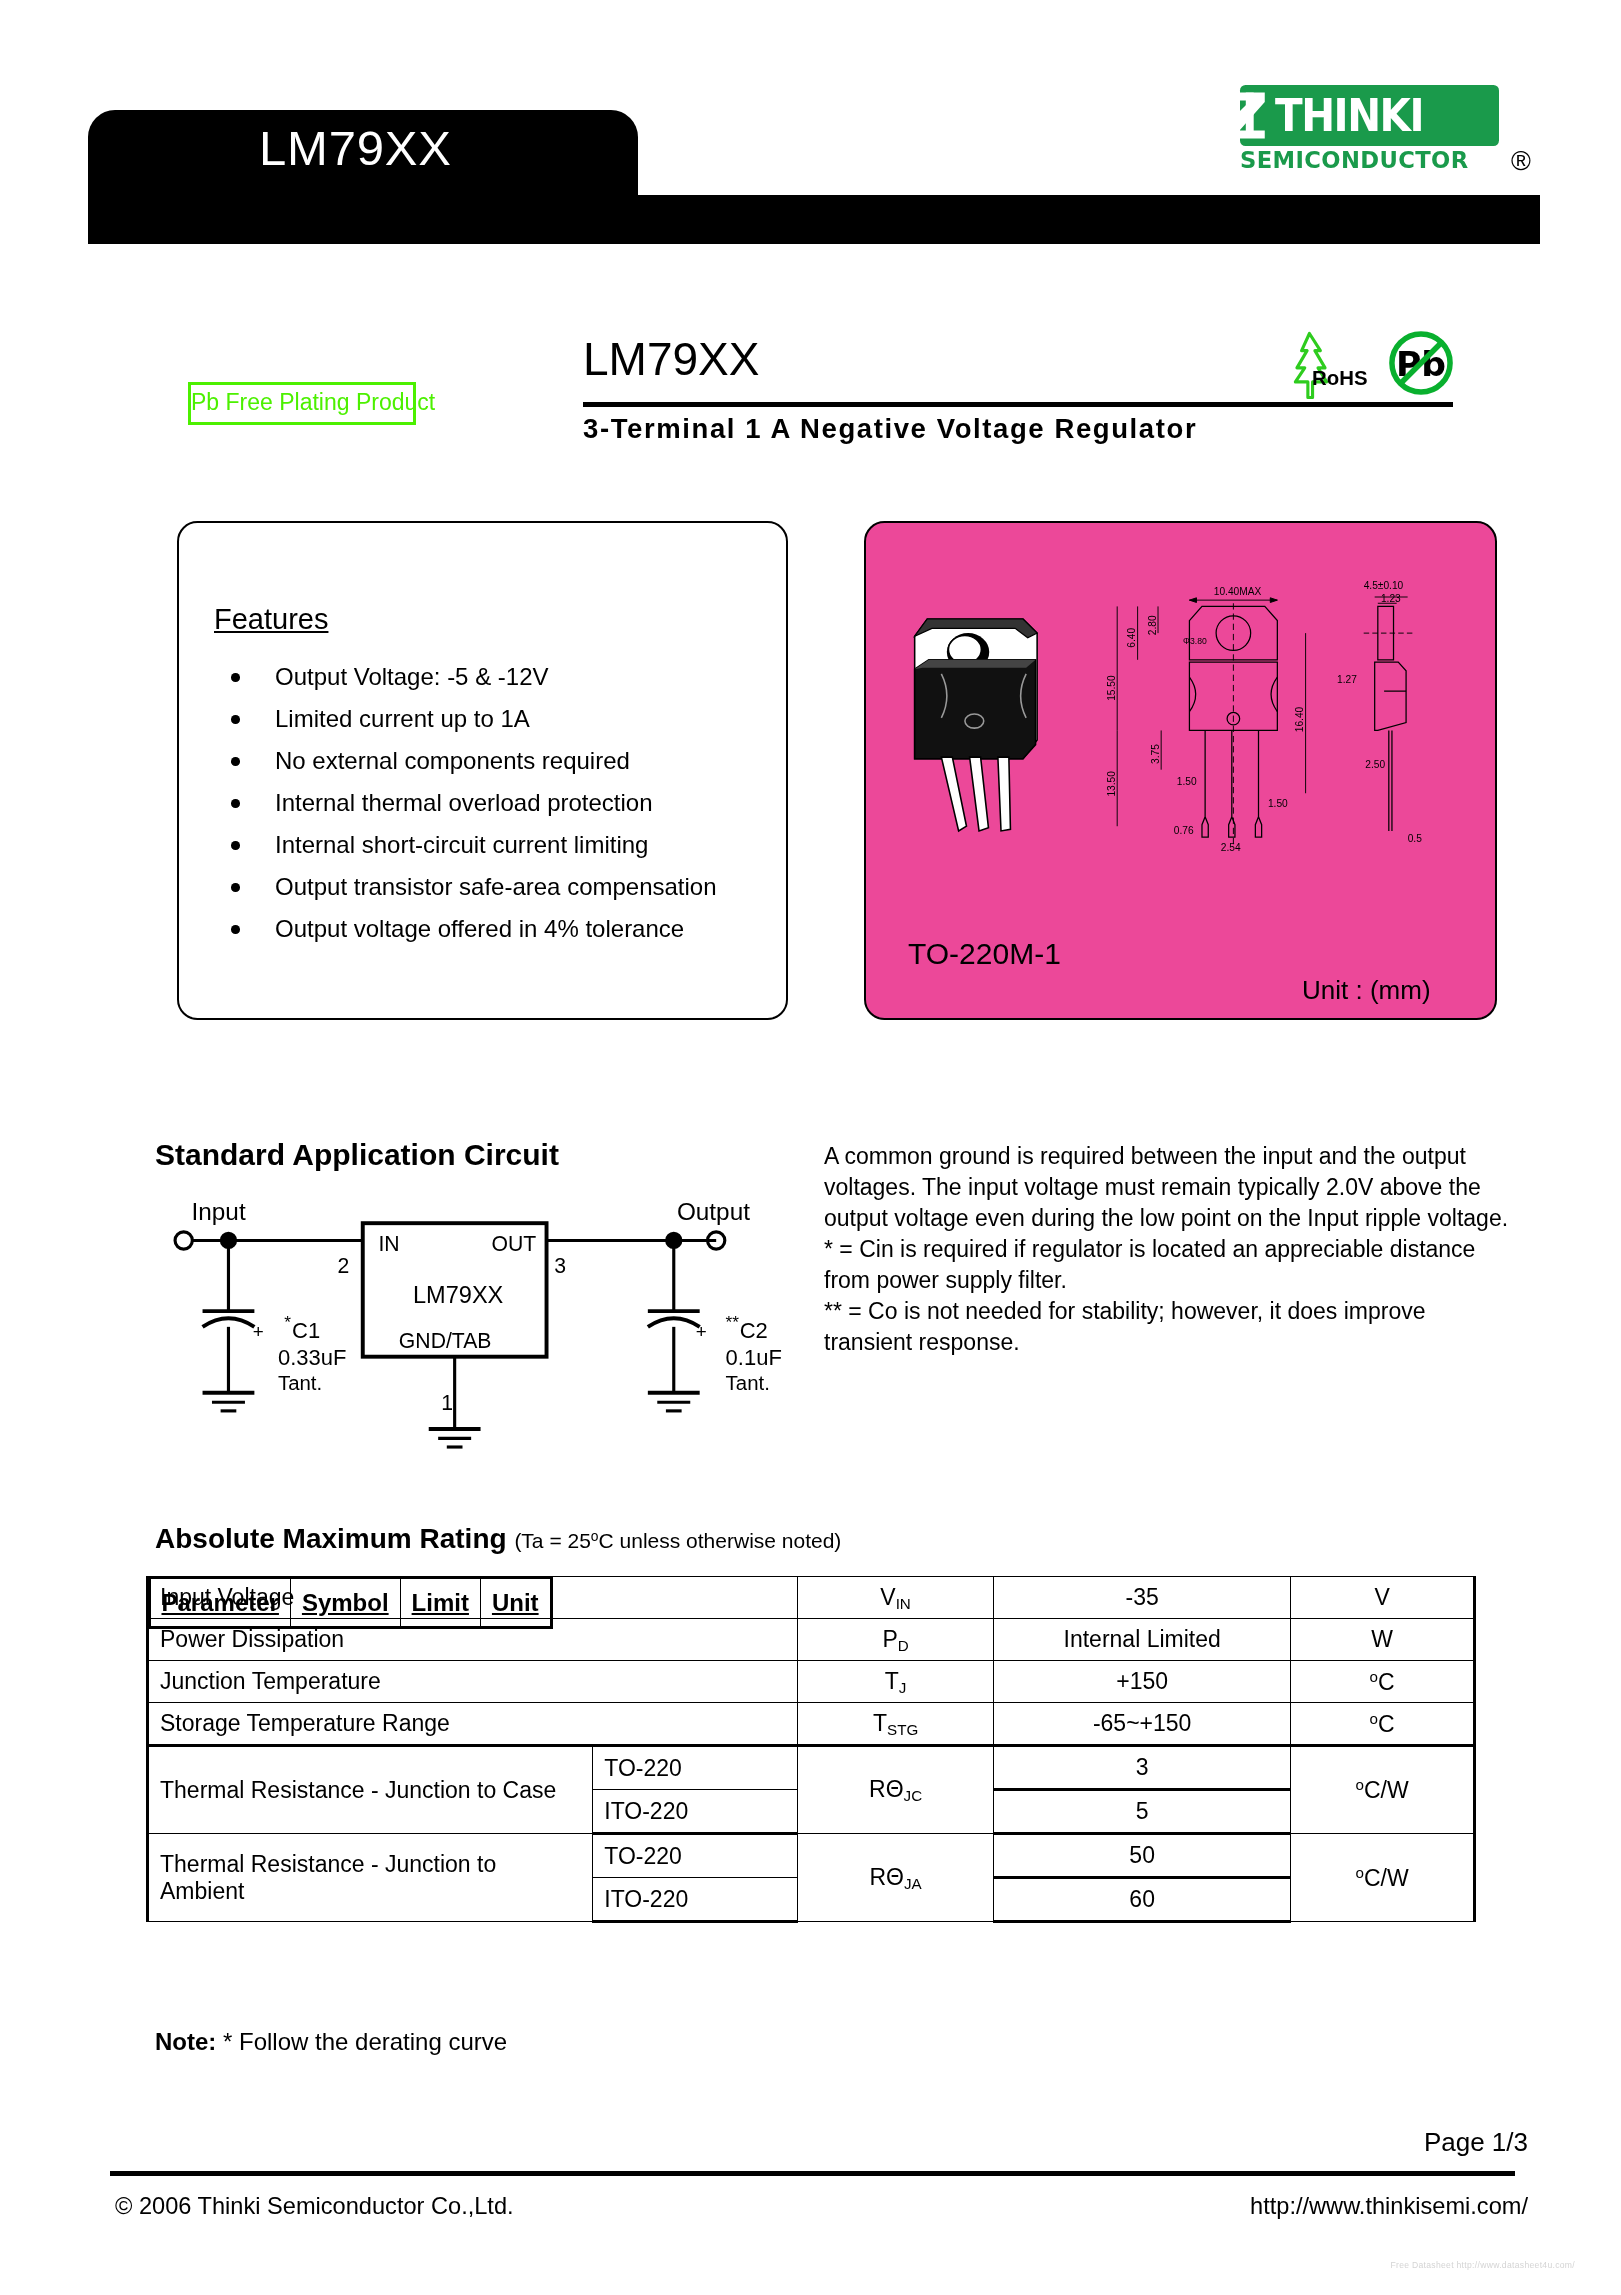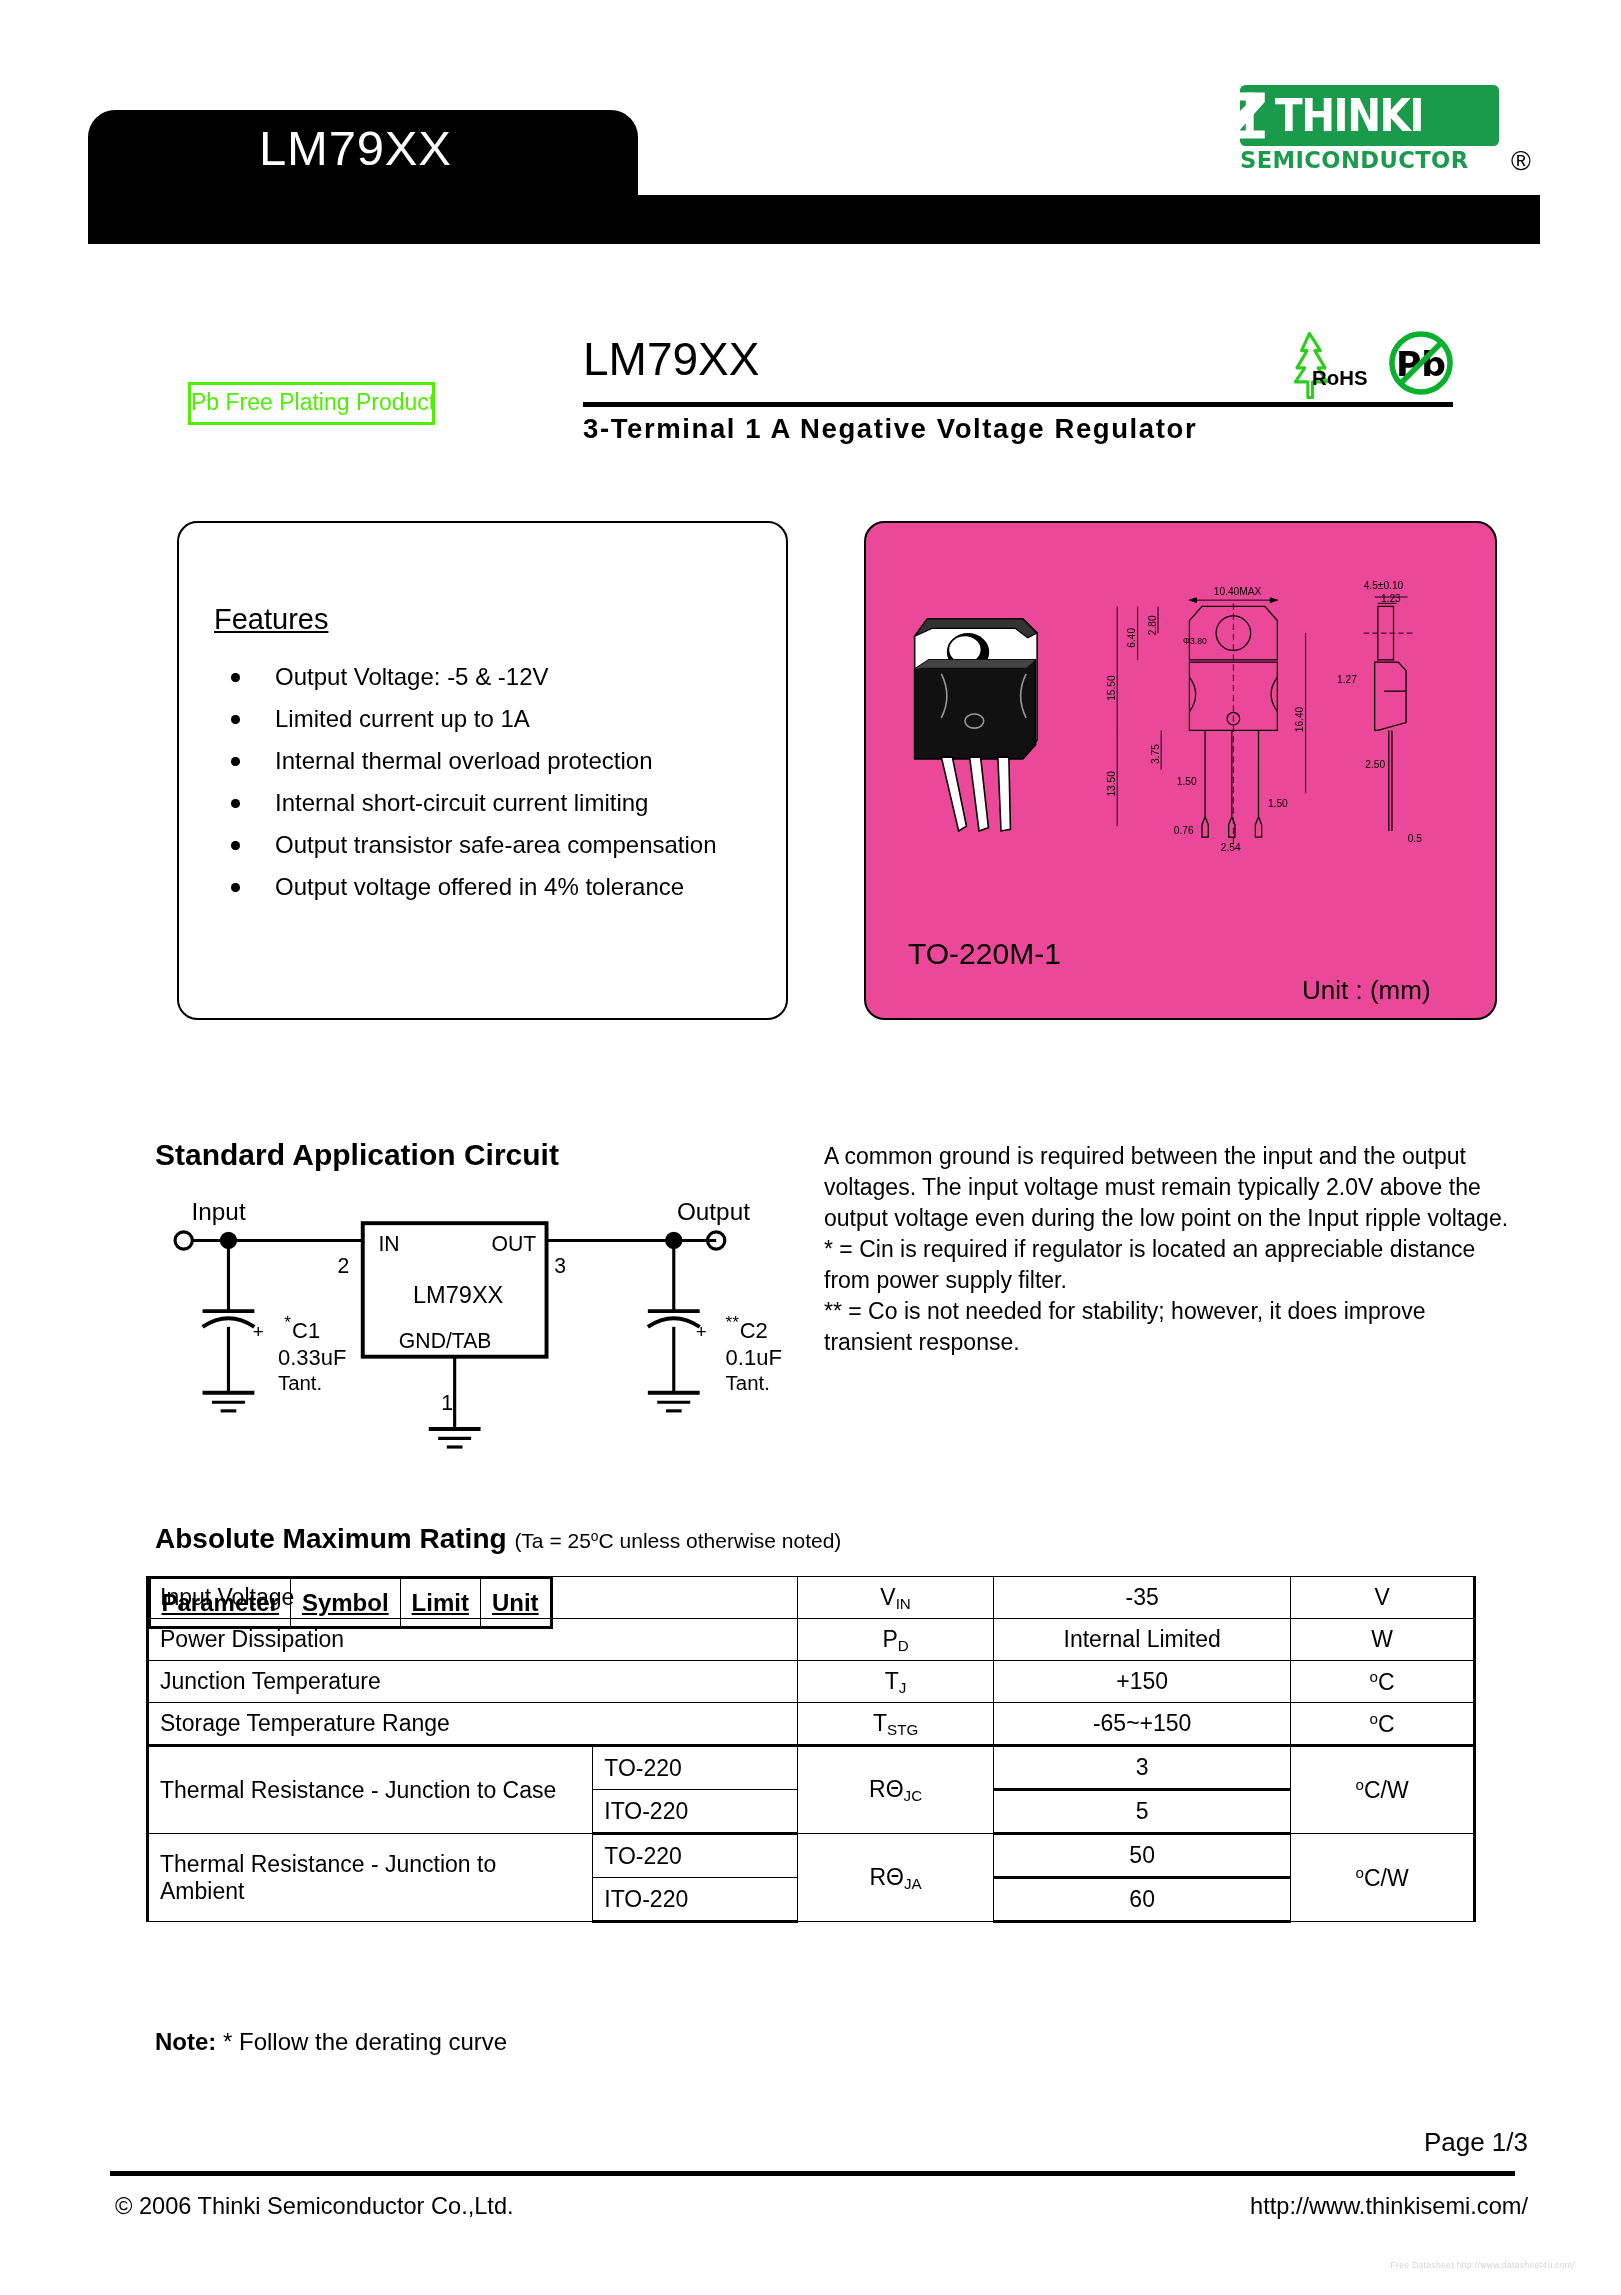--- a/index.html
+++ b/index.html
@@ -21,21 +21,21 @@
   .logo-z{position:absolute;left:12.6px;top:6.3px;width:46px;height:49px;}
   .logo-thinki{position:absolute;left:66px;top:6.3px;color:#fff;font-size:44px;
        font-weight:bold;letter-spacing:-1.6px;line-height:49px;
        font-family:"DejaVu Sans", sans-serif;transform:scaleX(0.92);transform-origin:left top;}
   .logo-semi{position:absolute;left:31px;top:64px;color:#1a9a4b;font-size:23.6px;
        font-weight:bold;letter-spacing:0.4px;line-height:1;
        font-family:"DejaVu Sans", sans-serif;transform:scaleX(0.96);transform-origin:left top;}
   .logo-r{position:absolute;left:302px;top:63px;font-size:27px;line-height:1;}
 
   
-  .pbfree{position:absolute;left:188px;top:382px;width:247px;height:43px;
+  .pbfree{position:absolute;left:188px;top:382px;width:228px;height:43px;
        border:3.9px solid #4cf000;box-sizing:border-box;}
   .pbfree span{display:block;color:#4cf000;font-size:23px;line-height:35px;
        text-align:center;white-space:nowrap;}
   .part-title{position:absolute;left:583px;top:336px;font-size:46px;line-height:1;}
   .title-rule{position:absolute;left:583px;top:402px;width:870px;height:4.7px;background:#000;}
   .subtitle{position:absolute;left:583px;top:415px;font-size:27.5px;font-weight:bold;
        letter-spacing:1.6px;line-height:1;white-space:nowrap;}
 
   .rohs{position:absolute;left:1286px;top:330px;width:82px;height:71px;}
   .rohs-txt{position:absolute;left:26px;top:38px;font-size:20.4px;font-weight:bold;line-height:1;}
@@ -132,20 +132,21 @@
     <text x="42" y="58" font-family="DejaVu Sans, sans-serif" font-size="44" font-weight="bold" text-anchor="middle" fill="#000">Pb</text>
     <line x1="14" y1="70" x2="70" y2="14" stroke="#09b02e" stroke-width="7"></line>
   </svg>
 </div>
 
 <div class="fbox">
   <div class="ftitle">Features</div>
   <div class="flist">
     <div class="fitem"><span class="bul"></span><span>Output Voltage: -5 &amp; -12V</span></div>
     <div class="fitem"><span class="bul"></span><span>Limited current up to 1A</span></div>
+    <div class="fitem"><span class="bul"></span><span>No external components required</span></div>
     <div class="fitem"><span class="bul"></span><span>Internal thermal overload protection</span></div>
     <div class="fitem"><span class="bul"></span><span>Internal short-circuit current limiting</span></div>
     <div class="fitem"><span class="bul"></span><span>Output transistor safe-area compensation</span></div>
     <div class="fitem"><span class="bul"></span><span>Output voltage offered in 4% tolerance</span></div>
   </div>
 </div>
 
 <div class="pbox">
   <svg width="628" height="440" viewBox="0 0 800 560" style="position:absolute;left:0;top:11px;">
     <g font-family="Liberation Sans, sans-serif" font-size="13" fill="#000">

